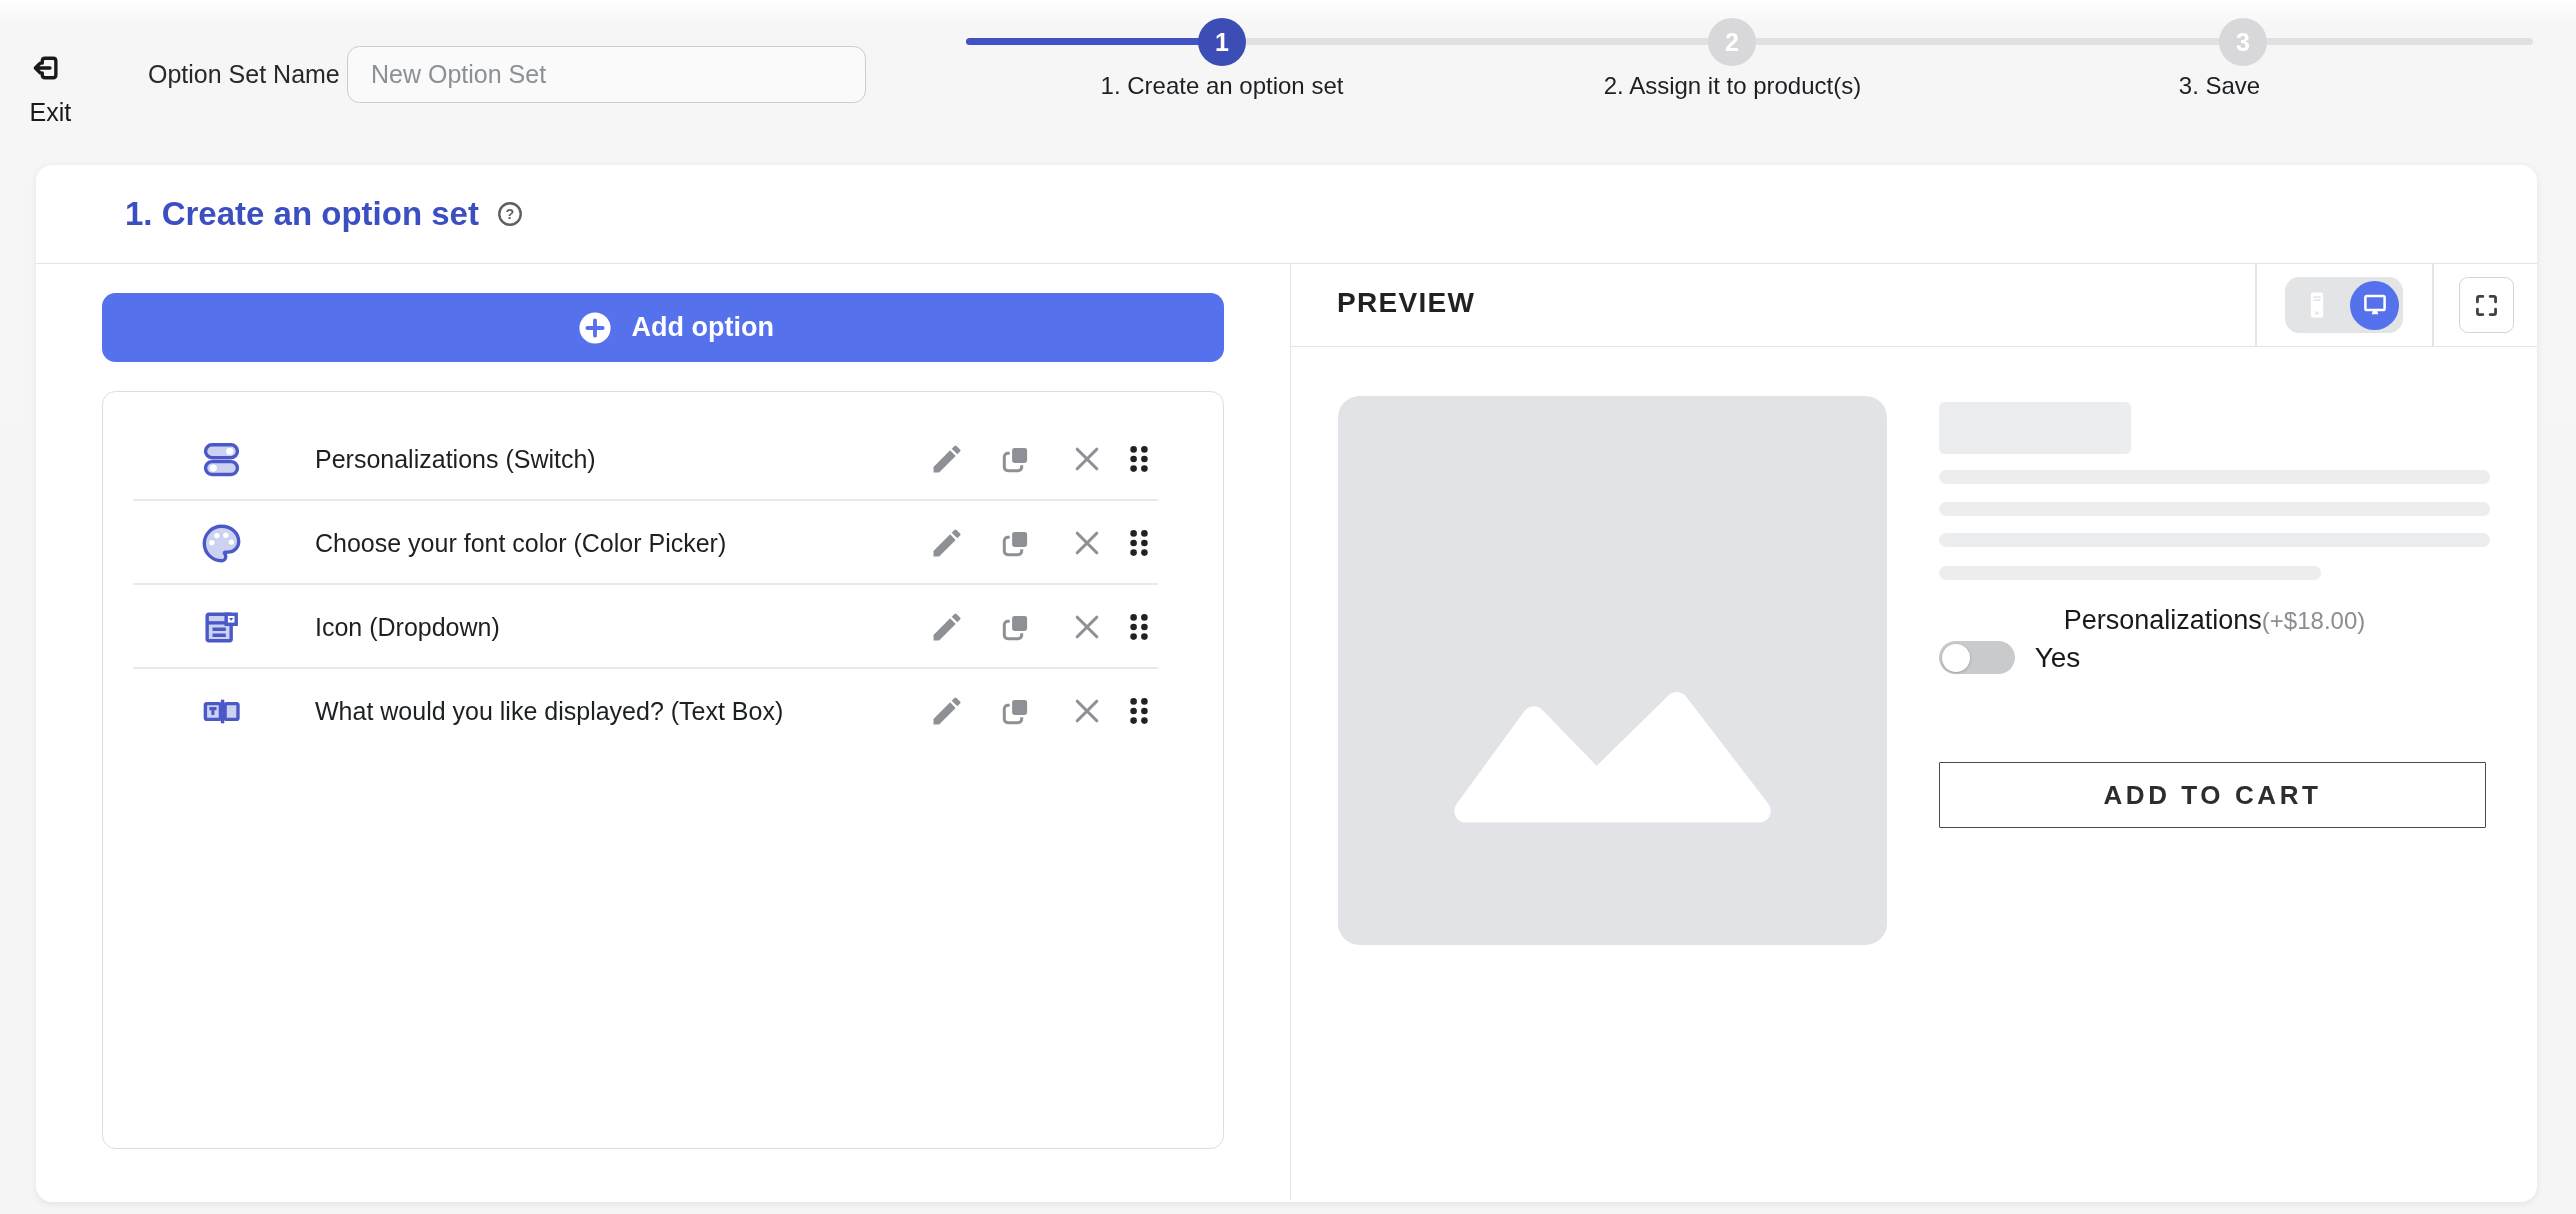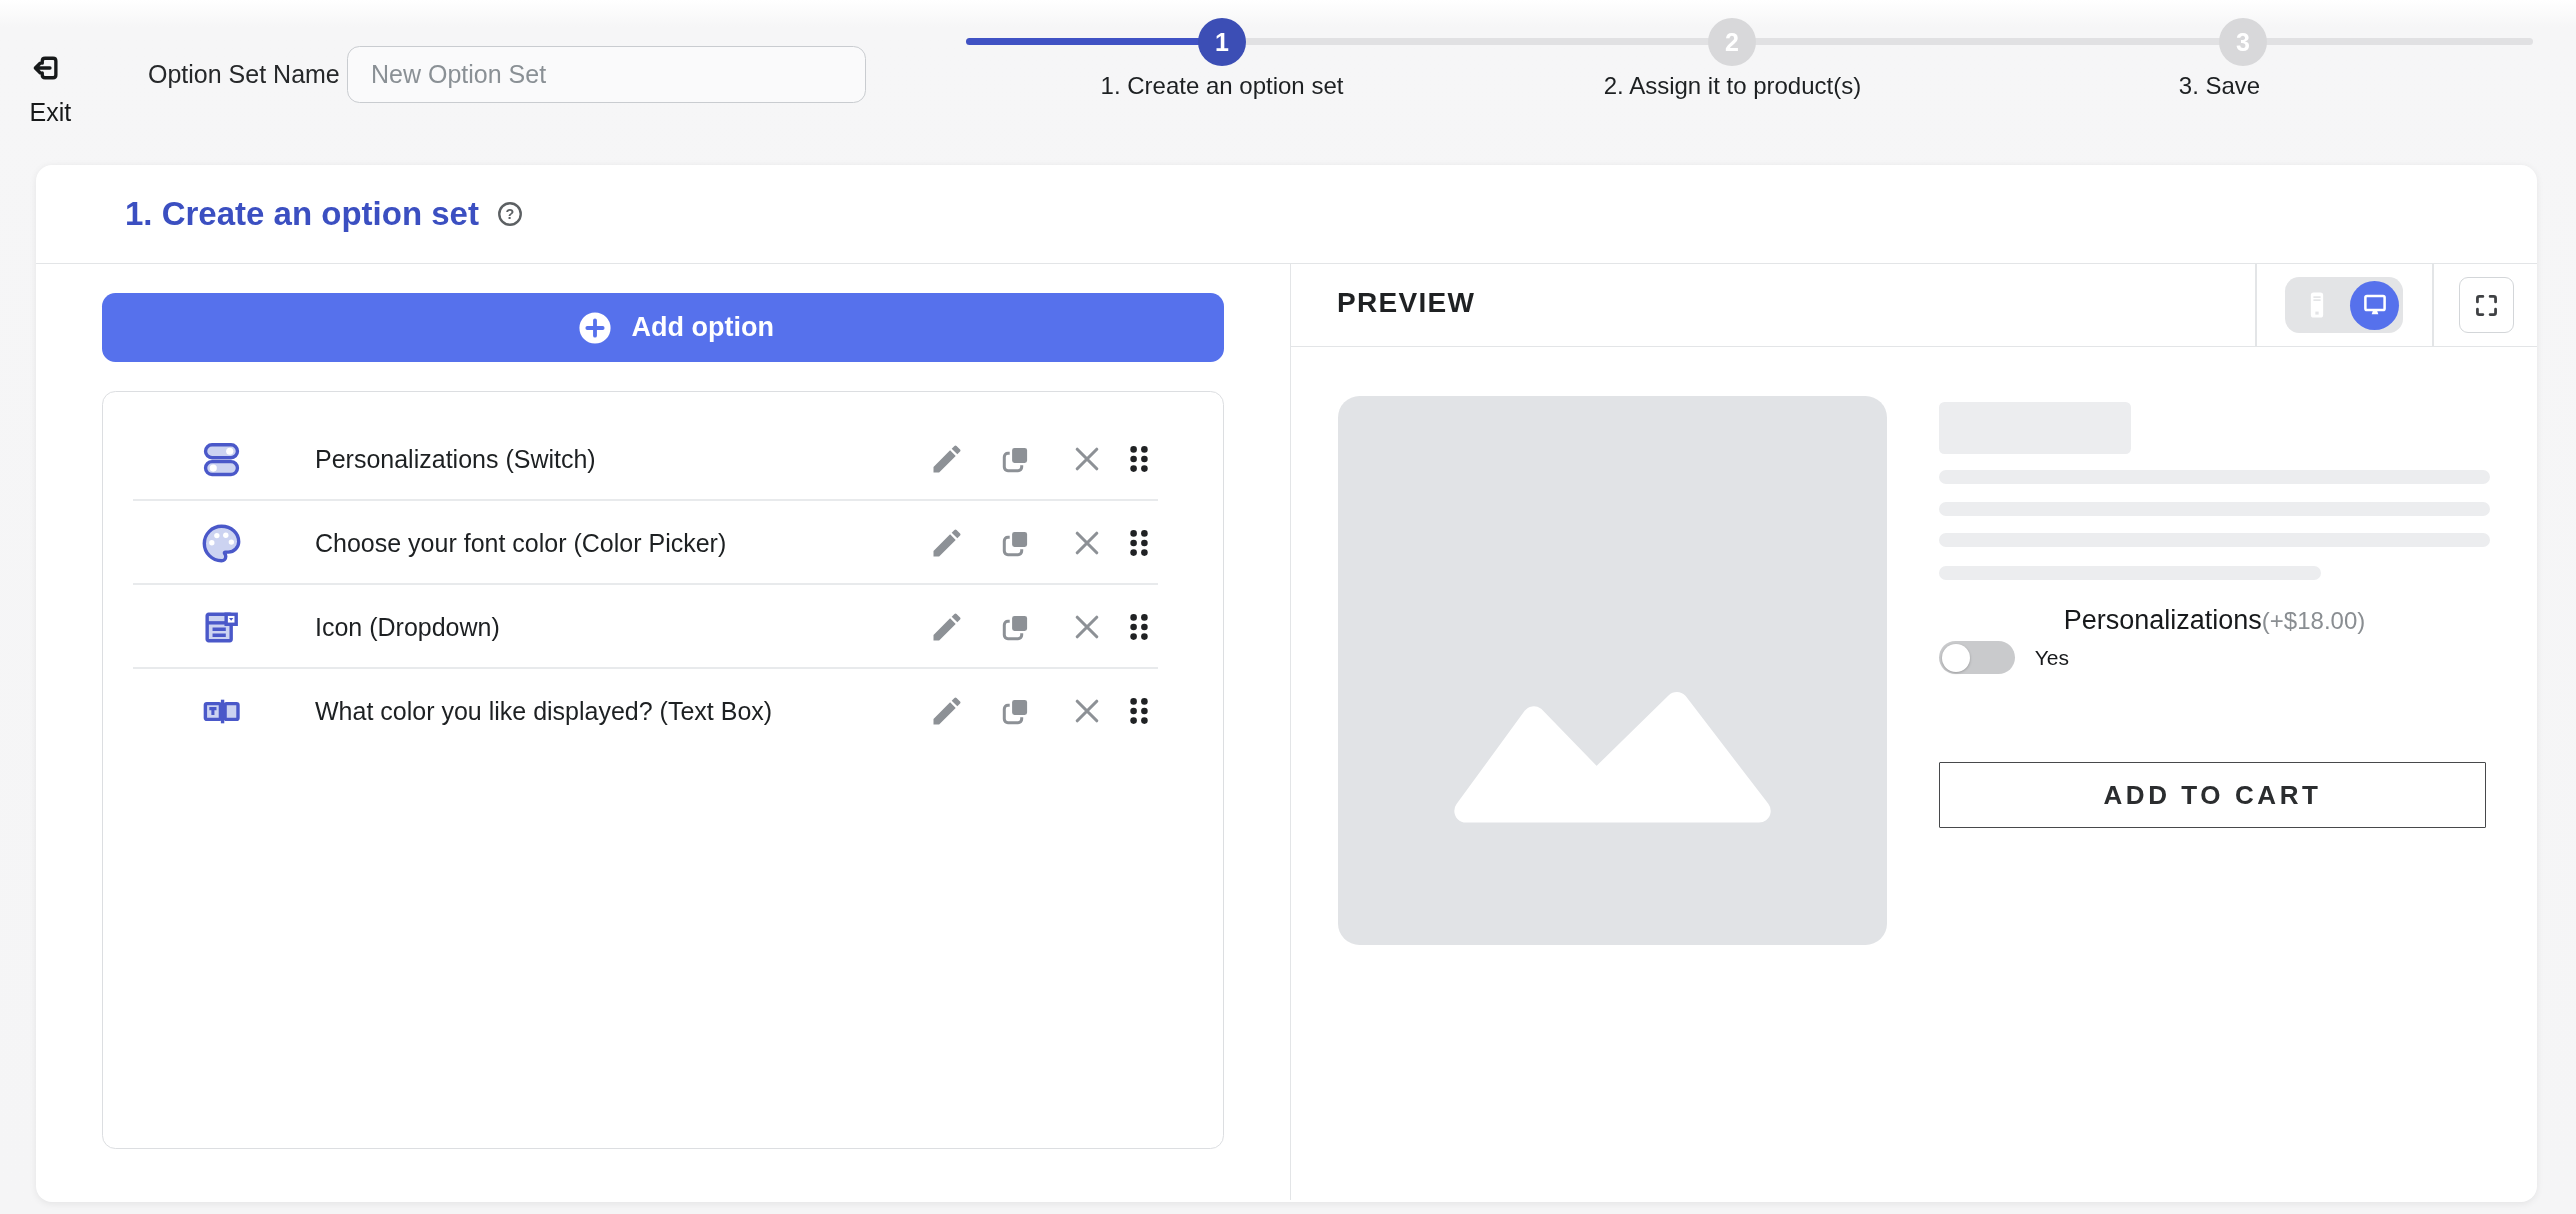--- a/index.html
+++ b/index.html
@@ -82,21 +82,21 @@
   .sl1 { top:123px; width:551px; } .sl2 { top:155px; width:551px; }
   .sl3 { top:186px; width:551px; } .sl4 { top:219px; width:382px; }
 
   .opt-label-row { position:absolute; left:0; top:258px; width:551px; display:flex; align-items:baseline; justify-content:center; }
   .opt-label { font-size:27px; color:#17191b; }
   .opt-price { font-size:24px; color:#8a8e92; }
   .opt-switch-row { position:absolute; left:0; top:294px; display:flex; align-items:center; gap:19.7px; }
   .pv-toggle { position:relative; width:76px; height:33px; border-radius:17px; background:#c9cacc; border:none; cursor:pointer; }
   .pv-knob { position:absolute; left:2.7px; top:2.7px; width:28px; height:28px; border-radius:50%; background:#ffffff;
              box-shadow:0 0.9px 2.7px rgba(0,0,0,0.25); }
-  .pv-switch-val { font-size:21px; color:#17191b; }
+  .pv-switch-val { font-size:28px; color:#17191b; }
   .add-to-cart { position:absolute; left:0; top:415px; width:547px; height:66px; background:#ffffff;
                  border:1.8px solid #47494b; border-radius:1px; font-size:26px; font-weight:bold; letter-spacing:3.6px;
                  color:#2b2d2f; cursor:pointer; font-family:inherit; }
 </style>
 </head>
 <body>
 
 <div class="topbar">
 
   <button class="exit-btn">
@@ -281,21 +281,21 @@
 
         <div class="option-row">
           <span class="row-icon">
             <svg width="43" height="43" viewBox="0 0 24 24" fill="none">
               <rect x="3" y="7.6" width="8.4" height="8.8" rx="0.8" fill="#ccd3f1" stroke="#4a58c9" stroke-width="1.9"></rect>
               <path d="M5.2 10.4 h4 M7.2 10.4 v3.6" stroke="#4a58c9" stroke-width="1.7"></path>
               <path d="M12.6 5.4 V18.6" stroke="#4a58c9" stroke-width="1.9"></path>
               <rect x="14" y="7.6" width="7.2" height="8.8" rx="0.8" fill="#ccd3f1" stroke="#4a58c9" stroke-width="1.9"></rect>
             </svg>
           </span>
-          <span class="row-label">What color you like displayed? (Text Box)</span>
+          <span class="row-label">What would you like displayed? (Text Box)</span>
           <button class="row-action act-edit">
             <svg width="36" height="36" viewBox="0 0 24 24">
                 <path d="M3 17.25V21h3.75L17.81 9.94l-3.75-3.75L3 17.25zM20.71 7.04c.39-.39.39-1.02 0-1.41l-2.34-2.34a.9959.9959 0 0 0-1.41 0l-1.83 1.83 3.75 3.75 1.83-1.83z" fill="#8d9196"></path>
               </svg>
           </button>
           <button class="row-action act-copy">
             <svg width="36" height="36" viewBox="0 0 24 24" fill="none">
               <rect x="4.2" y="8.2" width="11.6" height="11.6" rx="2.4" stroke="#8d9196" stroke-width="2"></rect>
               <rect x="8.6" y="3.8" width="11.6" height="11.6" rx="2.4" fill="#8d9196" stroke="#ffffff" stroke-width="1.6"></rect>
             </svg>

